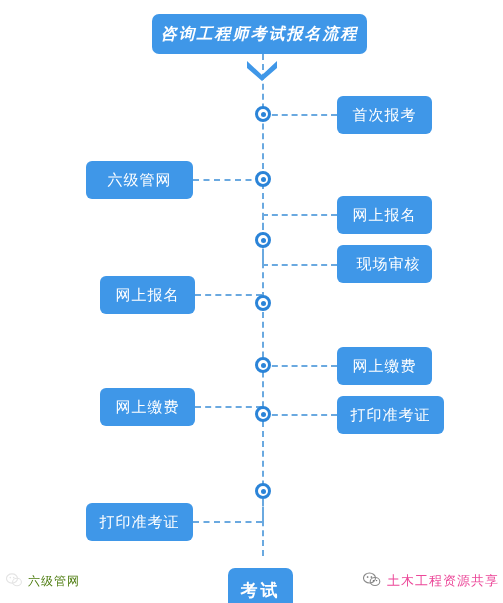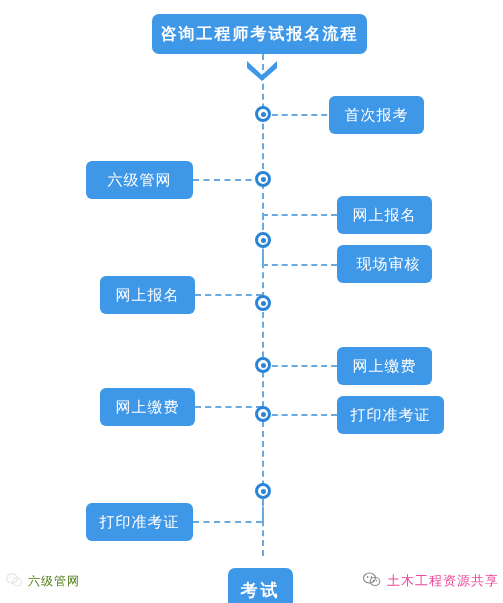--- a/index.html
+++ b/index.html
@@ -123,21 +123,21 @@
     line-height: 1;
   }
 </style>
 </head>
 <body>
 
 <div id="canvas">
 
   <div class="spine" id="spine" style="left: 262px; top: 54px; height: 502px;"></div>
 
-  <div class="node title" id="title-box" style="left: 152px; top: 14px; width: 215px; height: 40px;">咨询工程师考试报名流程</div>
+  <div class="node title" id="title-box" style="left: 152px; top: 14px; width: 215px; height: 40px; font-style: italic;">咨询工程师考试报名流程</div>
 
   <div class="chevron" id="chevron" style="left: 247px; top: 61px;">
     <svg width="30" height="20" viewBox="0 0 30 20">
       <polygon points="0,0 15,14 30,0 30,7 15,20 0,7" fill="#3f97e8"></polygon>
     </svg>
   </div>
 
   <div id="layer-connectors">
       <div class="connector" style="top: 114px; left: 262px; width: 75px;"></div>
       <div class="connector" style="top: 214px; left: 262px; width: 75px;"></div>
@@ -157,21 +157,21 @@
   <div id="layer-markers">
       <div class="marker" style="left: 255px; top: 106px;"></div>
       <div class="marker" style="left: 255px; top: 171px;"></div>
       <div class="marker" style="left: 255px; top: 232px;"></div>
       <div class="marker" style="left: 255px; top: 295px;"></div>
       <div class="marker" style="left: 255px; top: 357px;"></div>
       <div class="marker" style="left: 255px; top: 406px;"></div>
       <div class="marker" style="left: 255px; top: 483px;"></div>
     </div>
   <div id="layer-nodes">
-      <div class="node" style="left: 329px; top: 96px; width: 95px; height: 38px;">首次报考</div>
+      <div class="node" style="left: 337px; top: 96px; width: 95px; height: 38px;">首次报考</div>
       <div class="node" style="left: 337px; top: 196px; width: 95px; height: 38px;">网上报名</div>
       <div class="node" style="left: 337px; top: 245px; width: 95px; height: 38px; padding-left: 8px;">现场审核</div>
       <div class="node" style="left: 337px; top: 347px; width: 95px; height: 38px;">网上缴费</div>
       <div class="node" style="left: 337px; top: 396px; width: 107px; height: 38px;">打印准考证</div>
       <div class="node" style="left: 86px; top: 161px; width: 107px; height: 38px;">六级管网</div>
       <div class="node" style="left: 100px; top: 276px; width: 95px; height: 38px;">网上报名</div>
       <div class="node" style="left: 100px; top: 388px; width: 95px; height: 38px;">网上缴费</div>
       <div class="node" style="left: 86px; top: 503px; width: 107px; height: 38px;">打印准考证</div>
     </div>
 

